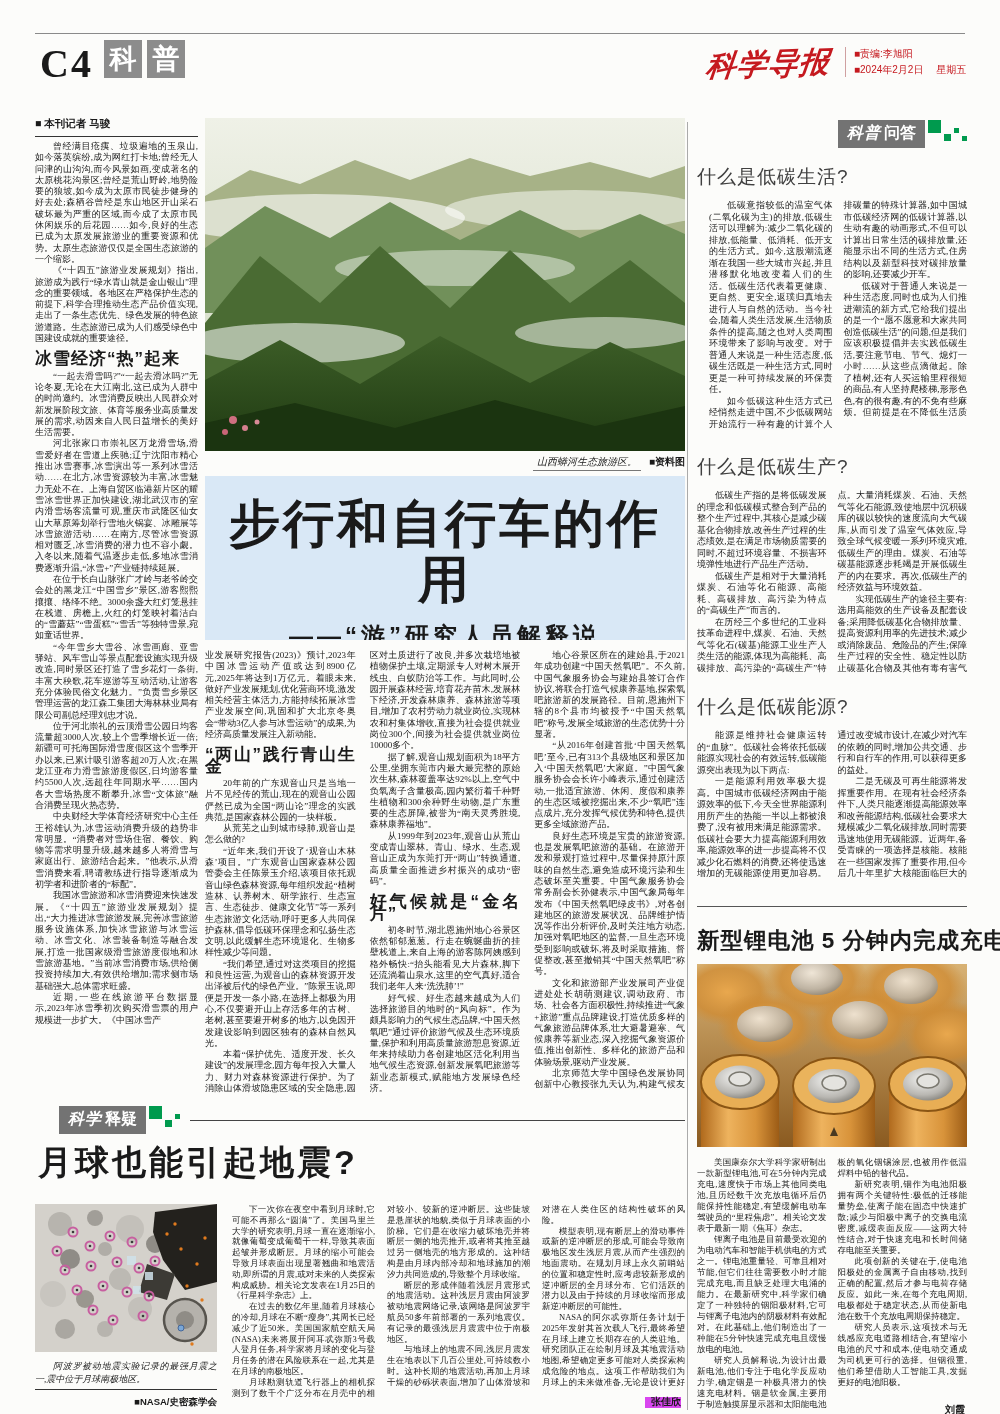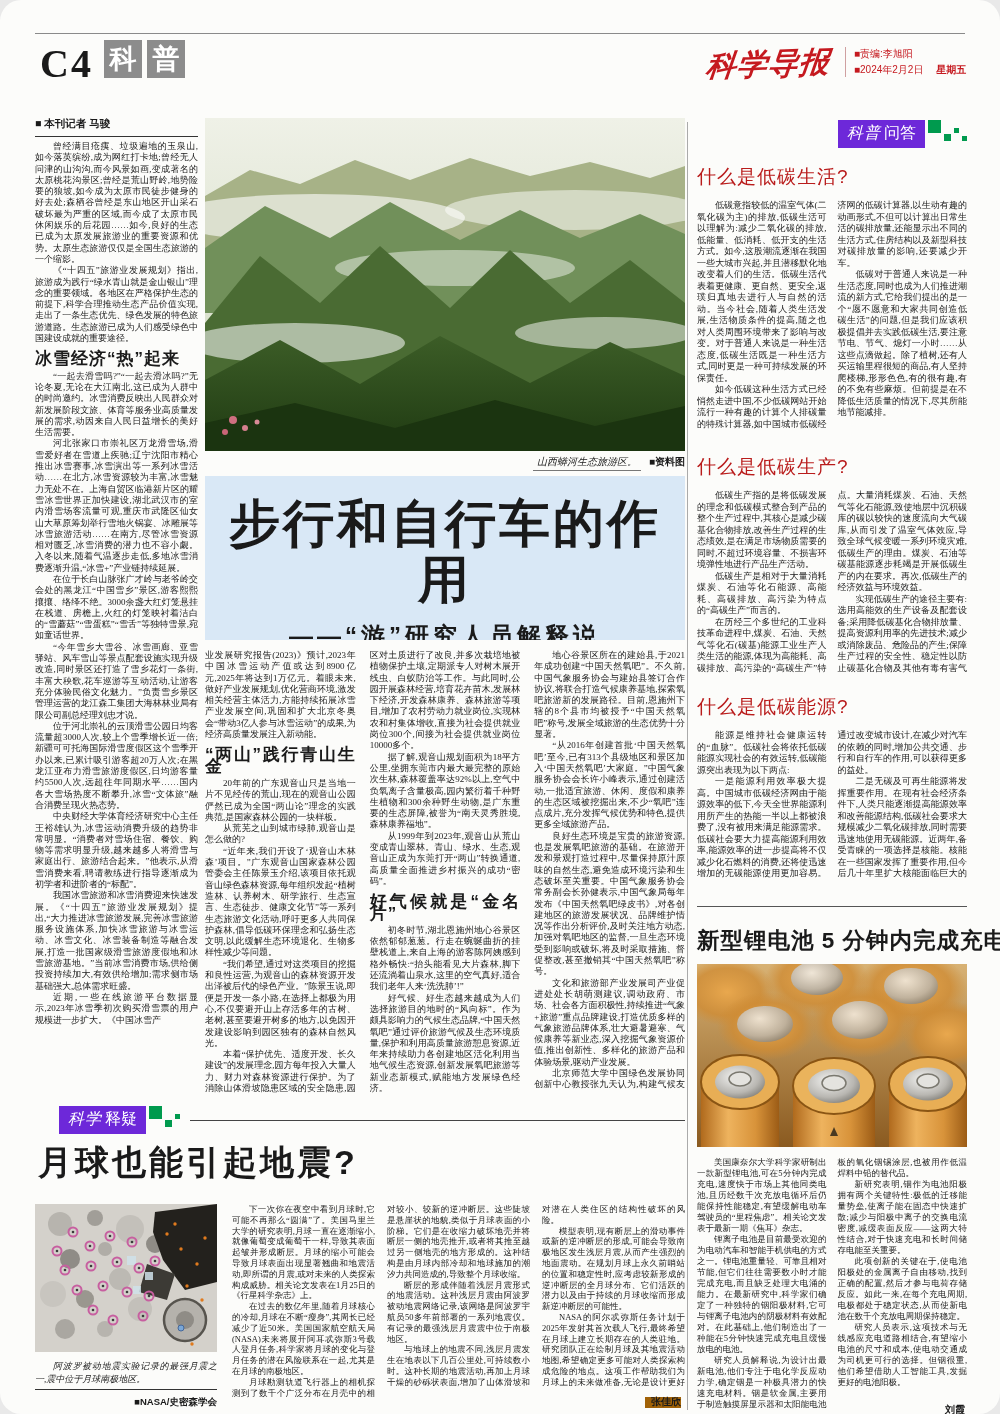--- a/index.html
+++ b/index.html
@@ -1,29 +1,29 @@
 <!DOCTYPE html>
 <html><head>
 <meta charset="utf-8">
 <style>
   html,body{margin:0;padding:0;background:#e9e9e9;}
   .page{position:relative;width:1000px;height:1414px;margin:0 auto;background:#fcfcfa;
-        font-family:"Liberation Serif","DejaVu Serif",serif;color:#1a1a1a;overflow:hidden;border-radius:21px;}
+        font-family:"Liberation Serif","DejaVu Serif",serif;color:#1a1a1a;overflow:hidden;}
   .abs{position:absolute;}
   
   .top-rule{left:35px;top:33px;width:930px;height:1px;background:#8a8a8a;}
   .pageno{left:40px;top:40px;font-size:40px;font-weight:bold;letter-spacing:2px;font-family:"Liberation Serif",serif;}
   .secblocks{left:104px;top:40px;display:flex;gap:5px;}
   .secblocks .blk{width:38px;height:38px;background:#8c8c8c;color:#fff;font-family:"Liberation Sans","DejaVu Sans",sans-serif;
         font-weight:bold;font-size:27px;line-height:38px;text-align:center;}
   .masthead{left:706px;top:44px;width:132px;font-size:30px;font-weight:bold;font-style:italic;
         color:#c5191f;transform:rotate(-2deg) skewX(-8deg);letter-spacing:1px;white-space:nowrap;}
   .hdr-div{left:845px;top:47px;width:1px;height:30px;background:#cfa0a0;}
   .credits{left:854px;top:46px;font-family:"Liberation Sans","DejaVu Sans",sans-serif;font-size:10px;color:#c5191f;line-height:16px;white-space:nowrap;}
-  .credits .wd{margin-left:10px;font-weight:bold;}
+  .credits .wd{margin-left:10px;}
   
   p{margin:0;text-indent:2em;}
   .body{font-size:9px;line-height:11.3px;text-align:justify;}
   .noindent{text-indent:0;}
   h3.subhead{font-family:"Liberation Sans","DejaVu Sans",sans-serif;font-size:17px;margin:9px 0 6px 0;letter-spacing:1px;}
   .author{font-family:"Liberation Sans","DejaVu Sans",sans-serif;font-weight:bold;font-size:10px;}
   
   .reporter{left:35px;top:117px;width:163px;font-family:"Liberation Sans","DejaVu Sans",sans-serif;
         font-size:10.5px;font-weight:bold;border-bottom:1px solid #333;padding-bottom:5px;}
   .leftcol{left:35px;top:141px;width:163px;height:954px;overflow:hidden;}
@@ -36,52 +36,52 @@
   .titleblock h1{margin:20px 0 0 0;font-family:"Liberation Sans","DejaVu Sans",sans-serif;
         font-size:51px;font-weight:900;letter-spacing:3px;line-height:1.1;}
   .titleblock h2{margin:12px 0 0 0;font-family:"Liberation Sans","DejaVu Sans",sans-serif;
         font-size:24px;font-weight:700;letter-spacing:4px;}
   .center-cols{left:205px;top:650px;width:480px;height:448px;column-count:3;column-gap:14px;column-fill:auto;overflow:hidden;}
   
   .vrule{left:687px;top:122px;width:1px;height:1288px;background:#aaa;}
   .qa{left:697px;top:120px;width:270px;}
   .badge-row{display:flex;justify-content:flex-end;align-items:flex-start;gap:3px;}
   .badge-row.leftal{justify-content:flex-start;margin-left:24px;}
-  .badge{background:#6d28d9;color:#fff;font-family:"Liberation Sans","DejaVu Sans",sans-serif;
-        font-size:16px;font-weight:normal;padding:3px 9px 4px 9px;white-space:nowrap;}
+  .badge{background:#737373;color:#fff;font-family:"Liberation Sans","DejaVu Sans",sans-serif;
+        font-size:16px;font-weight:bold;padding:3px 9px 4px 9px;white-space:nowrap;}
   .badge .cal{font-style:italic;letter-spacing:1px;margin-right:3px;}
   .px{background:#009a4e;display:inline-block;}
   .px.a{width:13px;height:13px;}
   .px.b{width:7px;height:7px;margin-top:14px;}
   .px.c{width:5px;height:5px;margin-top:8px;}
   .px.d{width:5px;height:5px;margin-top:16px;}
   h2.q{font-family:"Liberation Sans","DejaVu Sans",sans-serif;font-weight:500;font-size:19px;
-        letter-spacing:1px;margin:16px 0 10px 0;color:#b91c1c;}
+        letter-spacing:1px;margin:16px 0 10px 0;color:#404040;}
   .cols2{column-count:2;column-gap:11px;column-fill:balance;overflow:hidden;}
   .qbody{font-size:9px;line-height:11.5px;text-align:justify;}
-  .q1{height:238px;}.q2{height:188px;}.q3{height:160px;}
+  .q1{height:238px;margin-left:12px;}.q2{height:188px;}.q3{height:160px;}
   .qa-rule{border:none;border-top:1px solid #555;margin:16px 0 12px 0;}
   .bat-title{font-family:"Liberation Sans","DejaVu Sans",sans-serif;font-size:22.5px;font-weight:bold;
         margin:18px 0 8px 0;letter-spacing:1px;white-space:nowrap;}
   .bat-photo{width:270px;height:183px;overflow:hidden;}
   .bat-text{position:relative;margin-top:10px;height:258px;column-count:2;column-gap:11px;column-fill:auto;
         font-size:8.5px;line-height:11px;text-align:justify;overflow:hidden;}
   .bat-author{position:absolute;right:2px;bottom:0;background:#fcfcfa;padding-left:6px;}
   
   .moon-head-row{left:35px;top:1106px;width:650px;display:flex;align-items:center;}
   .moon-rule{flex:1;height:1px;background:#444;margin-left:10px;}
   .moon-title{left:38px;top:1140px;font-family:"Liberation Sans","DejaVu Sans",sans-serif;
         font-size:34px;font-weight:900;letter-spacing:3px;}
   .moon-photo-block{left:35px;top:1204px;width:182px;}
   .moon-caption{font-style:italic;font-size:9px;line-height:12.5px;text-align:justify;margin-top:4px;text-indent:2em;}
   .moon-credit{font-family:"Liberation Sans","DejaVu Sans",sans-serif;font-weight:bold;font-size:9.5px;
         text-align:right;border-top:1px solid #333;padding-top:6px;margin-top:4px;}
   .moon-cols{left:232px;top:1204px;width:453px;height:204px;column-count:3;column-gap:12px;column-fill:auto;
         font-size:8.5px;line-height:10.8px;text-align:justify;overflow:hidden;}
-  .moon-author{position:absolute;right:4px;bottom:0;background:#a16207;padding-left:6px;}
+  .moon-author{position:absolute;right:4px;bottom:0;background:#d946ef;padding-left:6px;}
 </style>
 </head>
 <body>
 
 <div class="page">
 
   <div class="abs top-rule"></div>
   <div class="abs pageno">C4</div>
   <div class="abs secblocks">
     <div class="blk">科</div>

